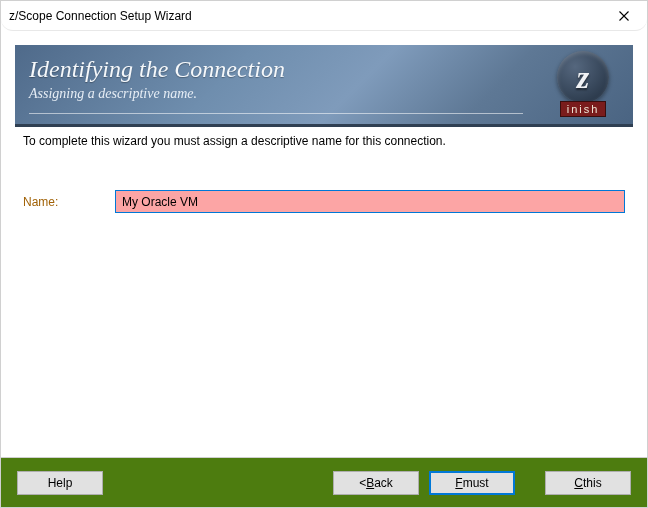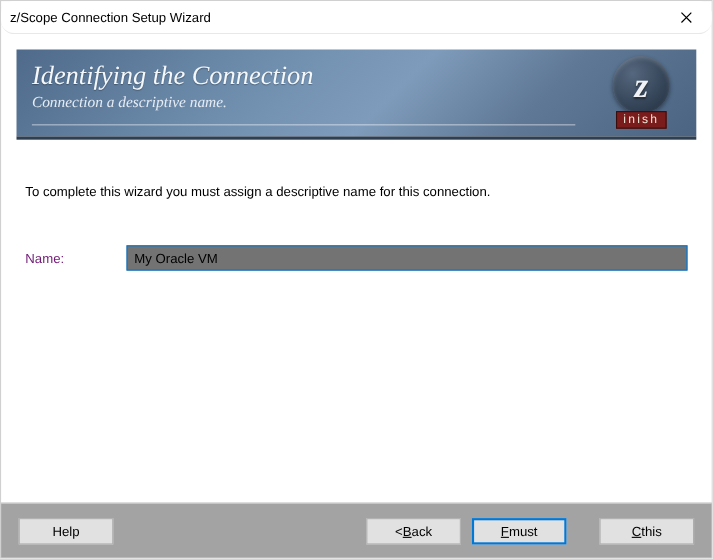--- a/index.html
+++ b/index.html
@@ -131,62 +131,62 @@
       background: #7a1c1c;
       color: #f0e6d6;
       font-size: 11px;
       letter-spacing: 2px;
       padding: 1px 6px;
       border: 1px solid #3a0d0d;
       font-family: Arial, sans-serif;
     }
 
     .body-text {
-      padding: 40px 8px 0 8px;
+      padding: 7px 8px 0 8px;
     }
 
     .instruction {
       font-size: 12px;
       color: #000;
     }
 
     .form-row {
       display: flex;
       align-items: center;
       margin-top: 42px;
       padding: 0 8px;
     }
 
     .form-label {
       width: 92px;
       font-size: 12px;
-      color: #701a75;
+      color: #a16207;
     }
 
     .text-input {
       flex: 1;
       height: 23px;
       border: 1px solid #0078d7;
       padding: 2px 6px;
       font-size: 12px;
       font-family: inherit;
       outline: none;
-      background: #737373;
+      background: #fca5a5;
       color: #000;
     }
 
     .spacer { flex: 1 1 auto; }
 
     .footer {
       height: 50px;
       border-top: 1px solid #cfcfcf;
       display: flex;
       align-items: center;
       padding: 0 16px;
-      background: #a3a3a3;
+      background: #4d7c0f;
     }
 
     .btn {
       width: 86px;
       height: 24px;
       border: 1px solid #aeaeae;
       background: #e1e1e1;
       font-size: 12px;
       font-family: inherit;
       cursor: pointer;
@@ -226,21 +226,21 @@
           <path d="M0.5 0.5 L9.5 9.5 M9.5 0.5 L0.5 9.5" stroke="currentColor" stroke-width="1.1" fill="none"></path>
         </svg>
       </div>
     </div>
   </div>
 
   <div class="content-area">
 
     <div class="header-panel">
       <div class="header-title">Identifying the Connection</div>
-      <div class="header-subtitle">Connection a descriptive name.</div>
+      <div class="header-subtitle">Assigning a descriptive name.</div>
       <div class="header-divider"></div>
       <div class="logo">
         <div class="logo-z">z</div>
         <div class="logo-scope">inish</div>
       </div>
     </div>
 
     <div class="body-text">
       <div class="instruction">To complete this wizard you must assign a descriptive name for this connection.</div>
     </div>

